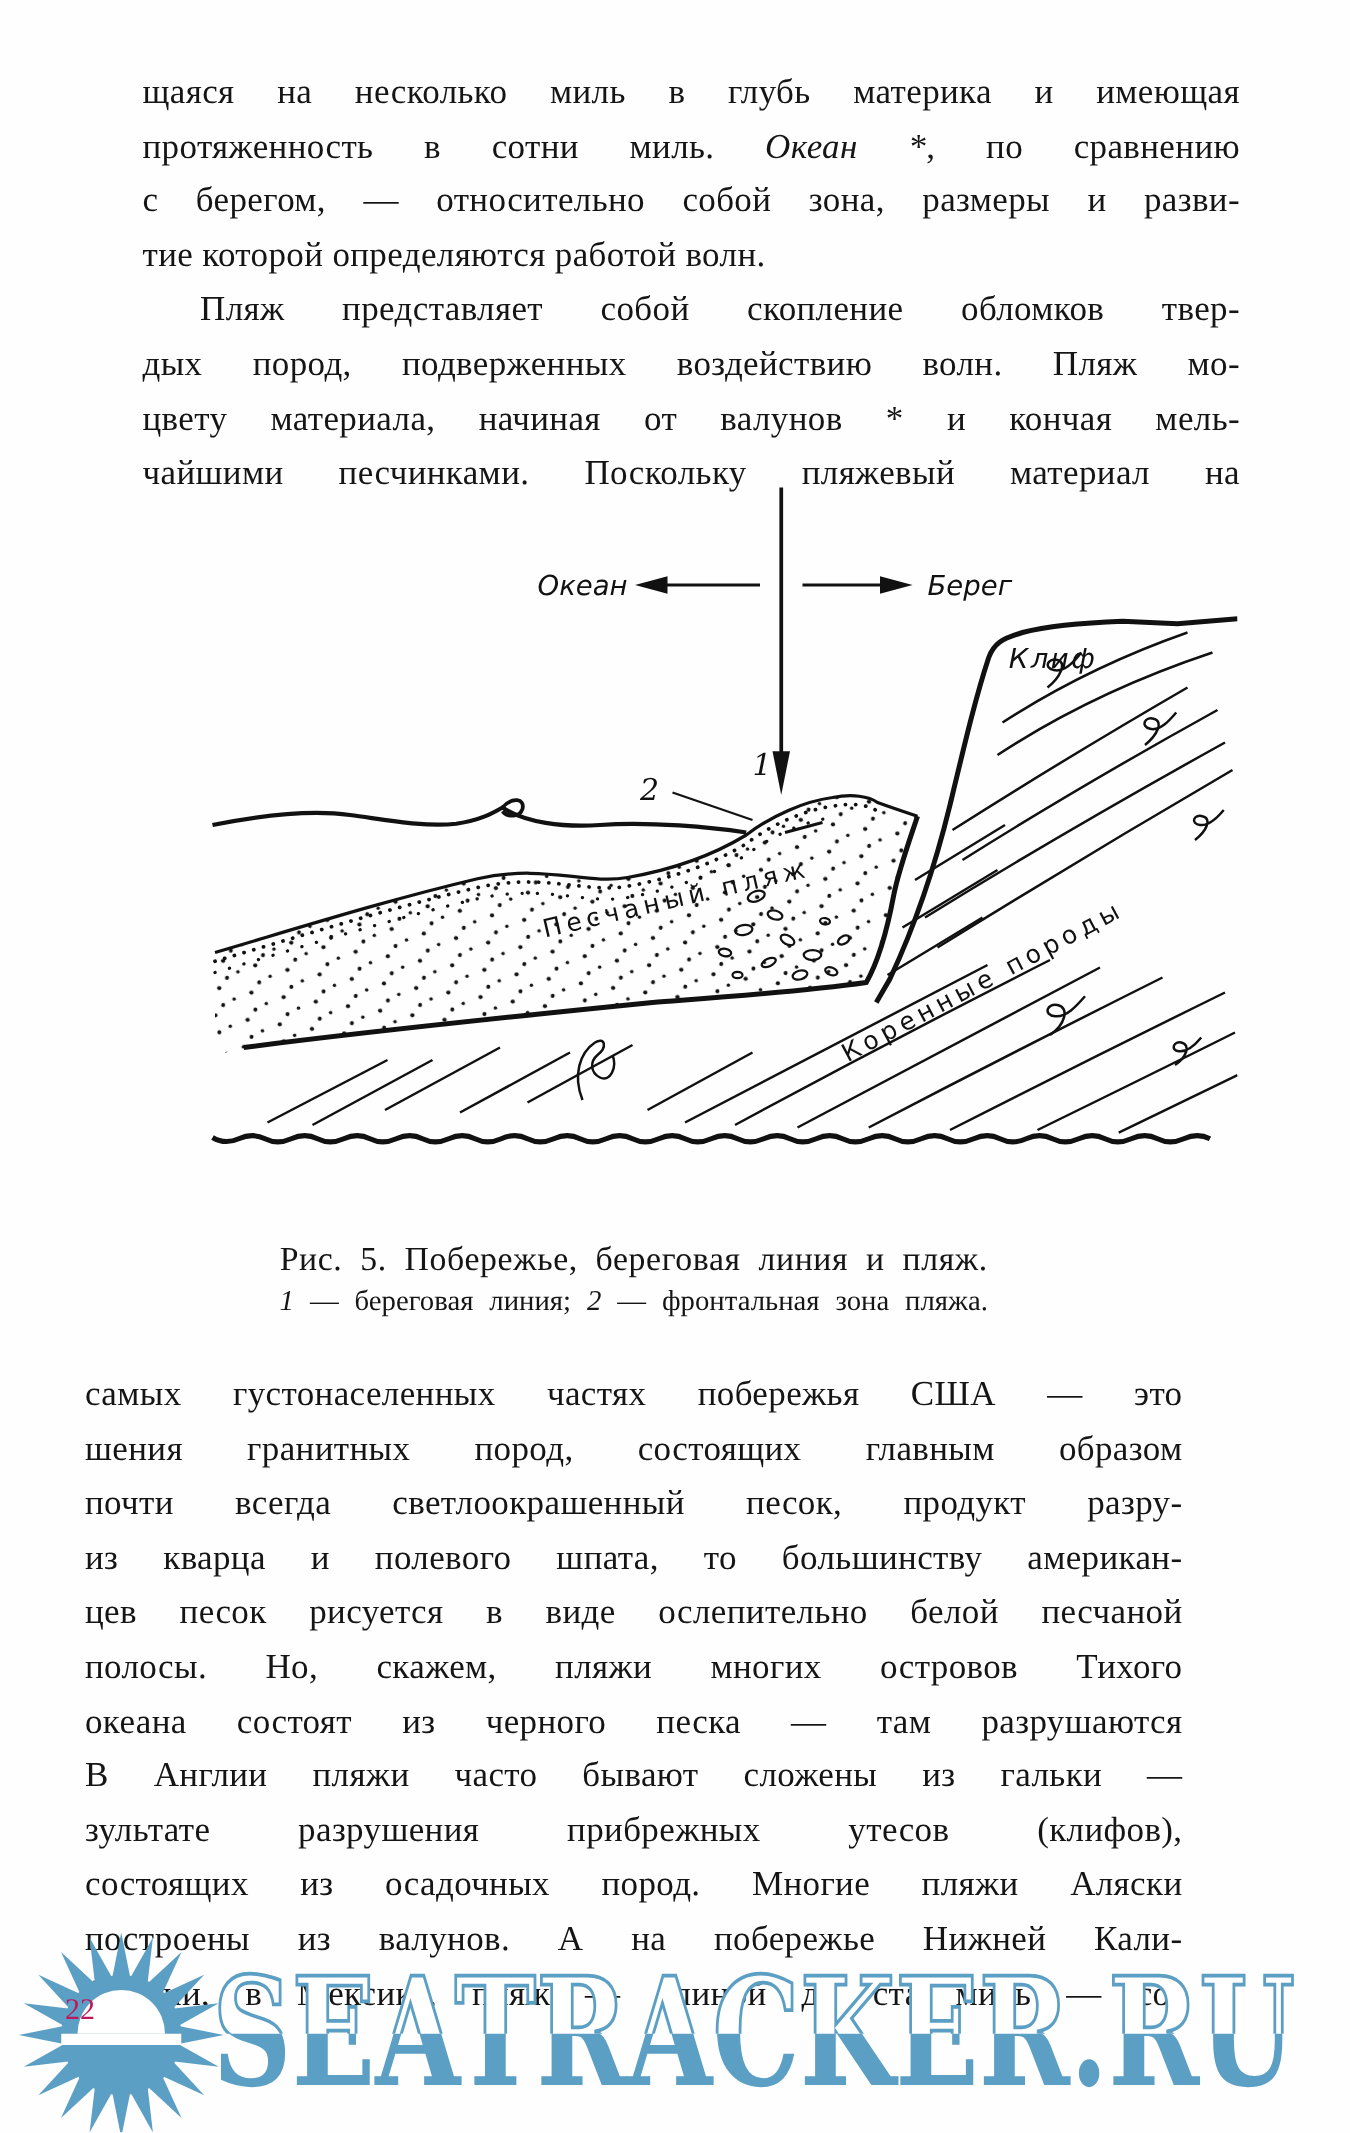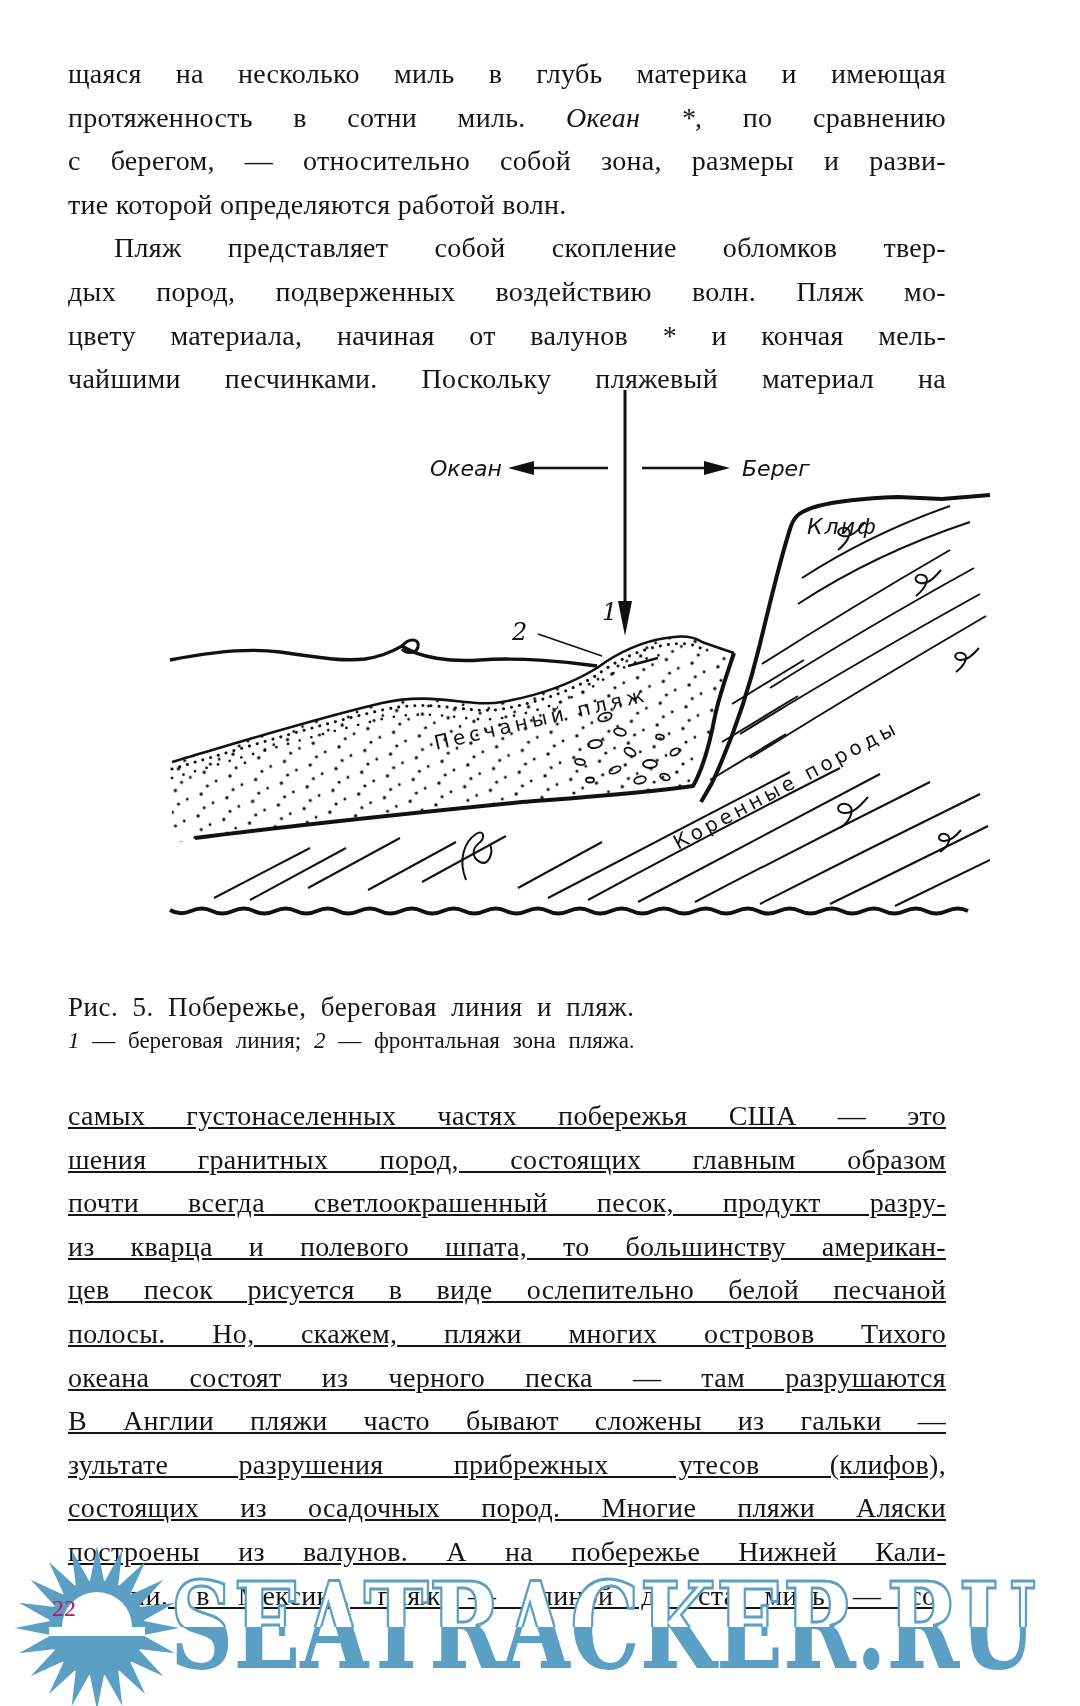--- a/index.html
+++ b/index.html
@@ -1,35 +1,35 @@
 <!DOCTYPE html>
 <html><head>
 <meta charset="utf-8">
 <style>
   html,body{margin:0;padding:0;background:#ffffff;}
   .page{position:relative;width:1080px;height:1706px;background:#fefefe;overflow:hidden;
         font-family:"Liberation Serif",serif;color:#151515;}
   
   .textblock{position:absolute;left:68px;width:878px;font-size:28px;line-height:43.6px;letter-spacing:.3px;}
-  .tb-top{top:52px;}
-  .tb-bottom{top:1094px;text-decoration:underline;}
+  .tb-top{top:52px;margin-left:46px;}
+  .tb-bottom{top:1094px;}
   .tline{text-align:justify;text-align-last:justify;}
   .tline.lastfree{text-align-last:left;}
   .tline.indent{text-indent:46px;}
   .tline i{font-style:italic;}
   
   .diagram{position:absolute;left:150px;top:382px;width:840px;height:535px;margin:0;}
   .diagram svg{display:block;}
   .fig-line{stroke:#111;fill:none;}
   .fig-label{font-family:"DejaVu Sans",sans-serif;fill:#111;}
   .lbl-italic{font-style:italic;font-size:22px;}
   .lbl-hand{font-size:20px;letter-spacing:4px;}
   .marker{font-family:"DejaVu Serif",serif;font-style:italic;font-size:24px;fill:#111;}
   
-  .caption{position:absolute;left:68px;top:992px;width:878px;z-index:2;}
+  .caption{position:absolute;left:68px;top:992px;width:878px;text-align:center;z-index:2;}
   .cap-title{font-size:27px;word-spacing:7px;letter-spacing:.5px;}
   .cap-legend{font-size:23px;margin-top:5px;word-spacing:7px;}
   .cap-legend i{font-style:italic;}
   
   .watermark{position:absolute;left:0;top:1540px;width:1080px;height:166px;z-index:1;}
   .sun{position:absolute;left:12px;top:3px;}
   .wmtext{position:absolute;left:168px;top:33px;}
   .wm-top{fill:#ffffff;stroke-width:3px;}
   .wm-txt{font-family:"DejaVu Serif",serif;font-weight:bold;font-size:120px;}
   

